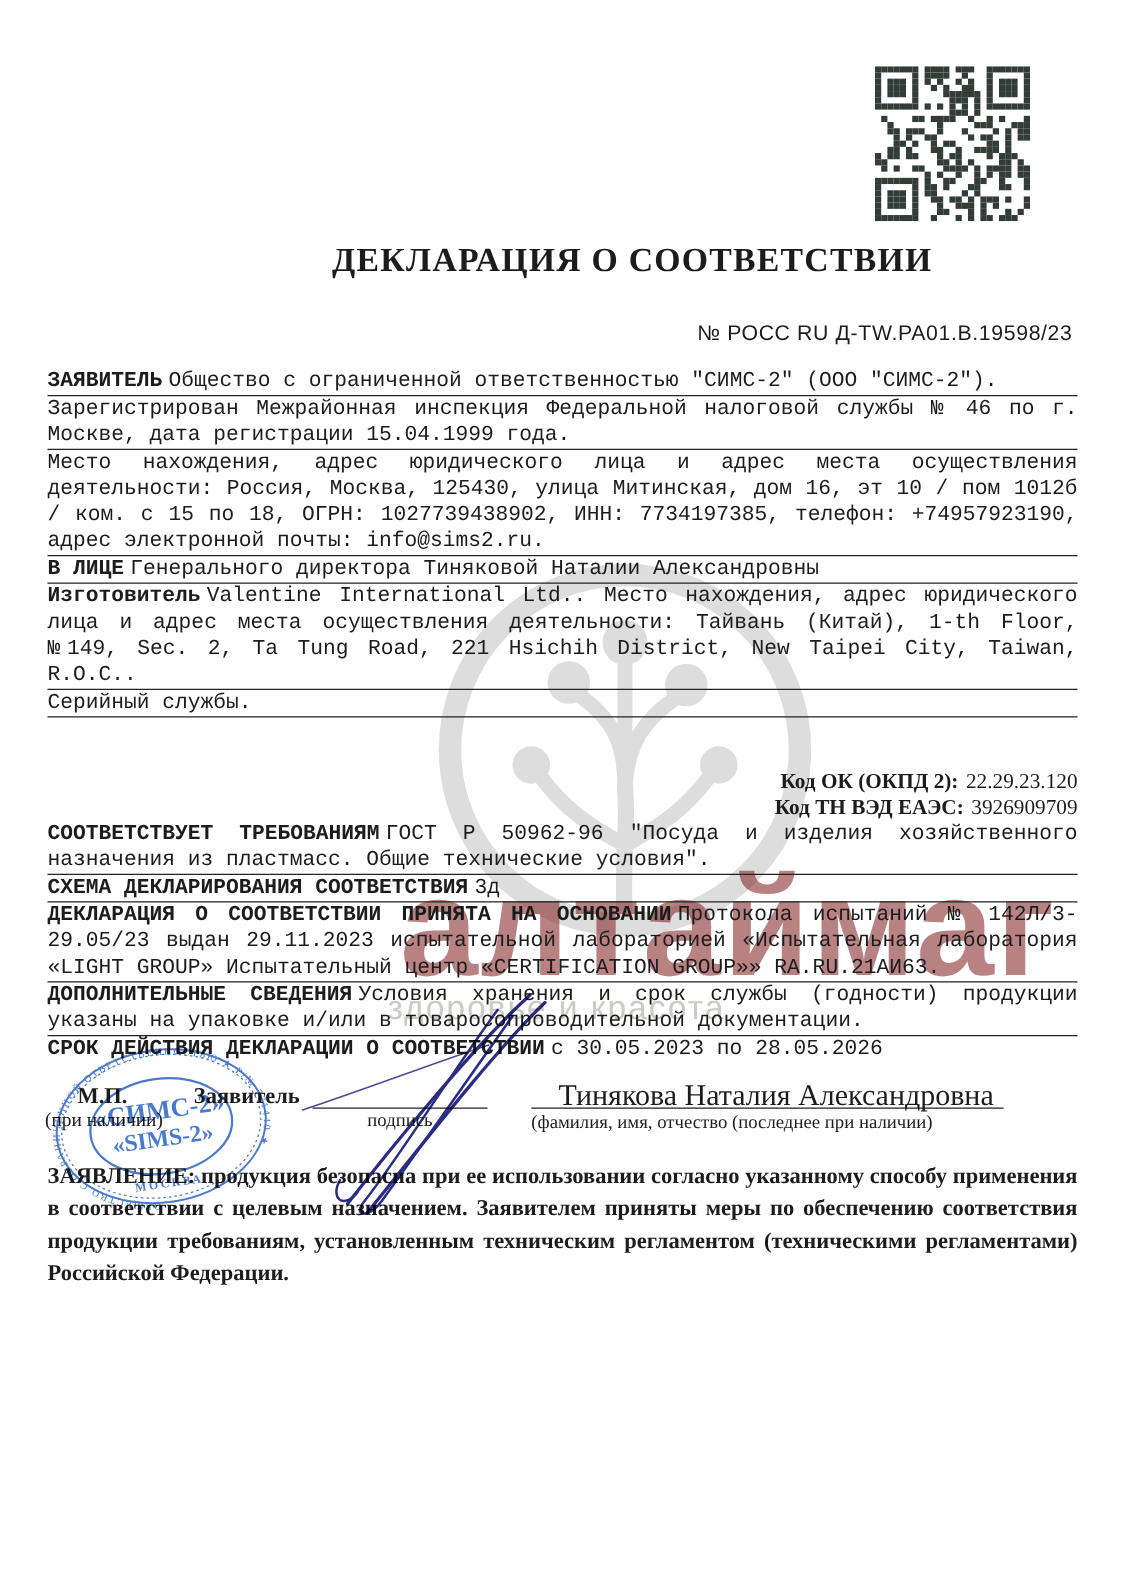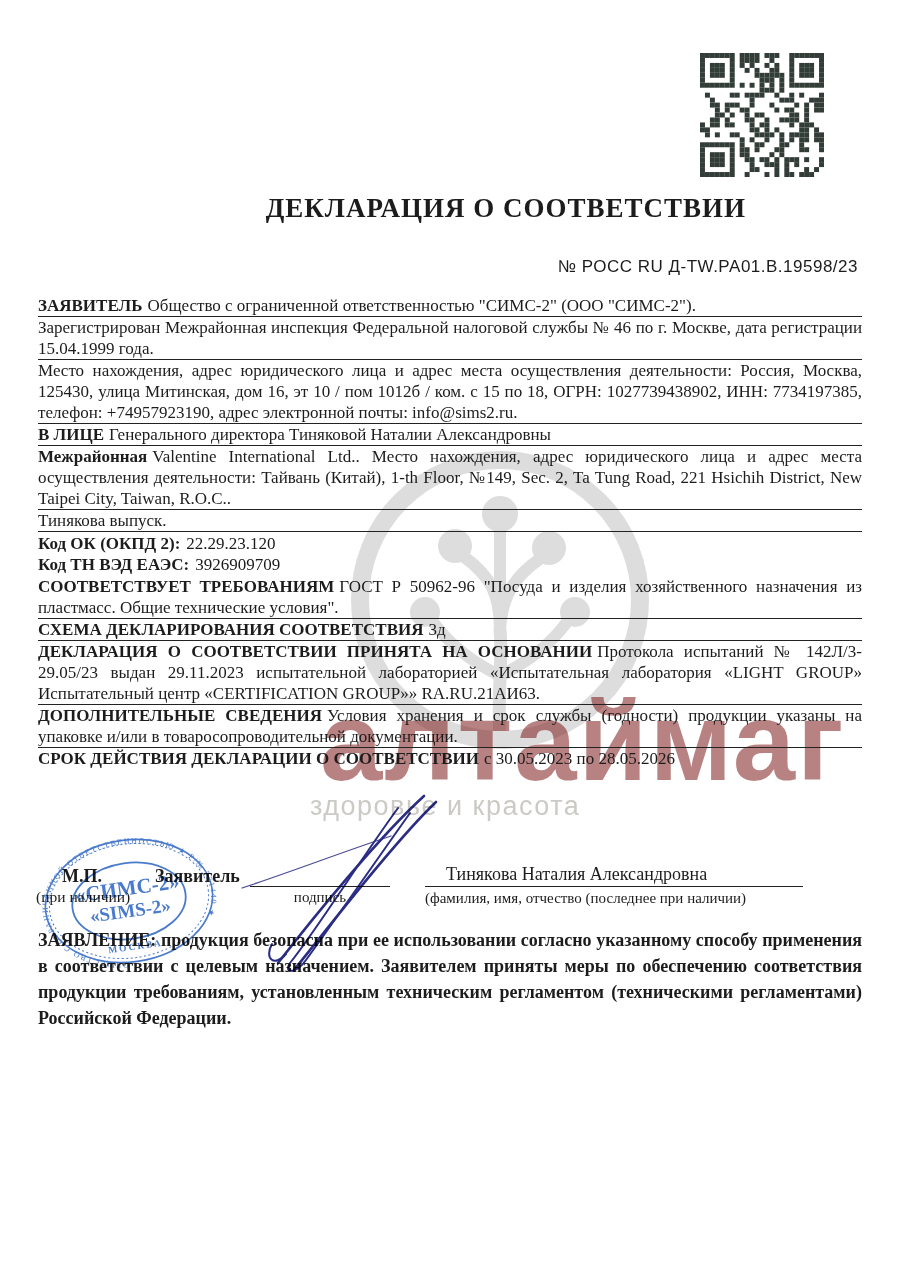--- a/index.html
+++ b/index.html
@@ -12,34 +12,34 @@
            font-weight:bold;font-size:112px;line-height:1;color:#7f1d1d;opacity:.55;letter-spacing:2px;}
   #wm-slogan{left:310px;top:791px;z-index:0;font-family:"Liberation Sans",sans-serif;
            font-size:27px;color:#c3c1bb;opacity:.85;letter-spacing:1.5px;}
   
   #qr{left:700px;top:53px;width:124px;height:124px;z-index:2;}
   #doc-title{left:38px;top:193px;width:708px;text-align:right;font-size:27px;font-weight:bold;
              letter-spacing:1px;z-index:2;}
   #doc-number{left:38px;top:257px;width:820px;text-align:right;font-size:17px;
               font-family:"Liberation Sans",sans-serif;letter-spacing:.5px;z-index:2;}
   #rows{left:38px;top:295px;width:824px;z-index:2;font-size:17px;line-height:21px;}
-  .row{border-bottom:1.5px solid #222;text-align:justify;}
+  .row{border-bottom:1.5px solid #222;text-align:justify;font-family:Liberation Mono, monospace;}
   .row.noline{border-bottom:none;}
   .row b{margin-right:5px;}
   .row b:empty{margin-right:0;}
-  #codes{text-align:left;line-height:21px;padding:1px 0;}
+  #codes{text-align:right;line-height:21px;padding:1px 0;margin-top:39px;}
   .code-line b{margin-right:6px;}
   
   .sigtext{z-index:2;}
   #mp-label{left:62px;top:866px;font-size:18px;font-weight:bold;}
   #mp-note{left:36px;top:888px;font-size:15.5px;}
   #role-label{left:155px;top:866px;font-size:18px;font-weight:bold;}
   #sign-line{left:250px;top:886px;width:140px;border-top:1.5px solid #222;}
   #sign-caption{left:250px;top:889px;width:140px;text-align:center;font-size:15px;}
-  #name-value{left:446px;top:864px;width:378px;text-align:left;font-size:18px;}
+  #name-value{left:417px;top:864px;width:378px;text-align:right;font-size:24px;}
   #name-line{left:425px;top:886px;width:378px;border-top:1.5px solid #222;}
   #name-caption{left:425px;top:890px;width:378px;text-align:left;font-size:15px;}
   
   #statement{left:38px;top:927px;width:824px;font-size:18px;font-weight:bold;line-height:26px;
              text-align:justify;z-index:2;}
   
   #stamp{left:34px;top:833px;z-index:4;mix-blend-mode:multiply;opacity:.92;}
   #autograph{left:228px;top:778px;z-index:5;mix-blend-mode:multiply;}
 </style>
 </head>
@@ -363,22 +363,22 @@
   </svg>
 
 <div id="doc-title" class="abs">ДЕКЛАРАЦИЯ О СООТВЕТСТВИИ</div>
 <div id="doc-number" class="abs">№ РОСС RU Д-TW.РА01.В.19598/23</div>
 
 <div id="rows" class="abs">
   <div class="row"><b>ЗАЯВИТЕЛЬ</b><span>Общество с ограниченной ответственностью "СИМС-2" (ООО "СИМС-2").</span></div>
   <div class="row"><b></b><span>Зарегистрирован Межрайонная инспекция Федеральной налоговой службы № 46 по г. Москве, дата регистрации 15.04.1999 года.</span></div>
   <div class="row"><b></b><span>Место нахождения, адрес юридического лица и адрес места осуществления деятельности: Россия, Москва, 125430, улица Митинская, дом 16, эт 10 / пом 1012б / ком. с 15 по 18, ОГРН: 1027739438902, ИНН: 7734197385, телефон: +74957923190, адрес электронной почты: info@sims2.ru.</span></div>
   <div class="row"><b>В ЛИЦЕ</b><span>Генерального директора Тиняковой Наталии Александровны</span></div>
-  <div class="row"><b>Межрайонная</b><span>Valentine International Ltd.. Место нахождения, адрес юридического лица и адрес места осуществления деятельности: Тайвань (Китай), 1-th Floor, №149, Sec. 2, Ta Tung Road, 221 Hsichih District, New Taipei City, Taiwan, R.O.C..</span></div>
-  <div class="row"><b></b><span>Тинякова выпуск.</span></div>
+  <div class="row"><b>Изготовитель</b><span>Valentine International Ltd.. Место нахождения, адрес юридического лица и адрес места осуществления деятельности: Тайвань (Китай), 1-th Floor, №149, Sec. 2, Ta Tung Road, 221 Hsichih District, New Taipei City, Taiwan, R.O.C..</span></div>
+  <div class="row"><b></b><span>Серийный службы.</span></div>
   <div id="codes">
     <div class="code-line"><b>Код ОК (ОКПД 2):</b><span>22.29.23.120</span></div>
     <div class="code-line"><b>Код ТН ВЭД ЕАЭС:</b><span>3926909709</span></div>
   </div>
   <div class="row"><b>СООТВЕТСТВУЕТ ТРЕБОВАНИЯМ</b><span>ГОСТ Р 50962-96 "Посуда и изделия хозяйственного назначения из пластмасс. Общие технические условия".</span></div>
   <div class="row"><b>СХЕМА ДЕКЛАРИРОВАНИЯ СООТВЕТСТВИЯ</b><span>3д</span></div>
   <div class="row"><b>ДЕКЛАРАЦИЯ О СООТВЕТСТВИИ ПРИНЯТА НА ОСНОВАНИИ</b><span>Протокола испытаний № 142Л/3-29.05/23 выдан 29.11.2023 испытательной лабораторией «Испытательная лаборатория «LIGHT GROUP» Испытательный центр «CERTIFICATION GROUP»» RA.RU.21АИ63.</span></div>
   <div class="row"><b>ДОПОЛНИТЕЛЬНЫЕ СВЕДЕНИЯ</b><span>Условия хранения и срок службы (годности) продукции указаны на упаковке и/или в товаросопроводительной документации.</span></div>
   <div class="row noline"><b>СРОК ДЕЙСТВИЯ ДЕКЛАРАЦИИ О СООТВЕТСТВИИ</b><span>с 30.05.2023 по 28.05.2026</span></div>
 </div>

